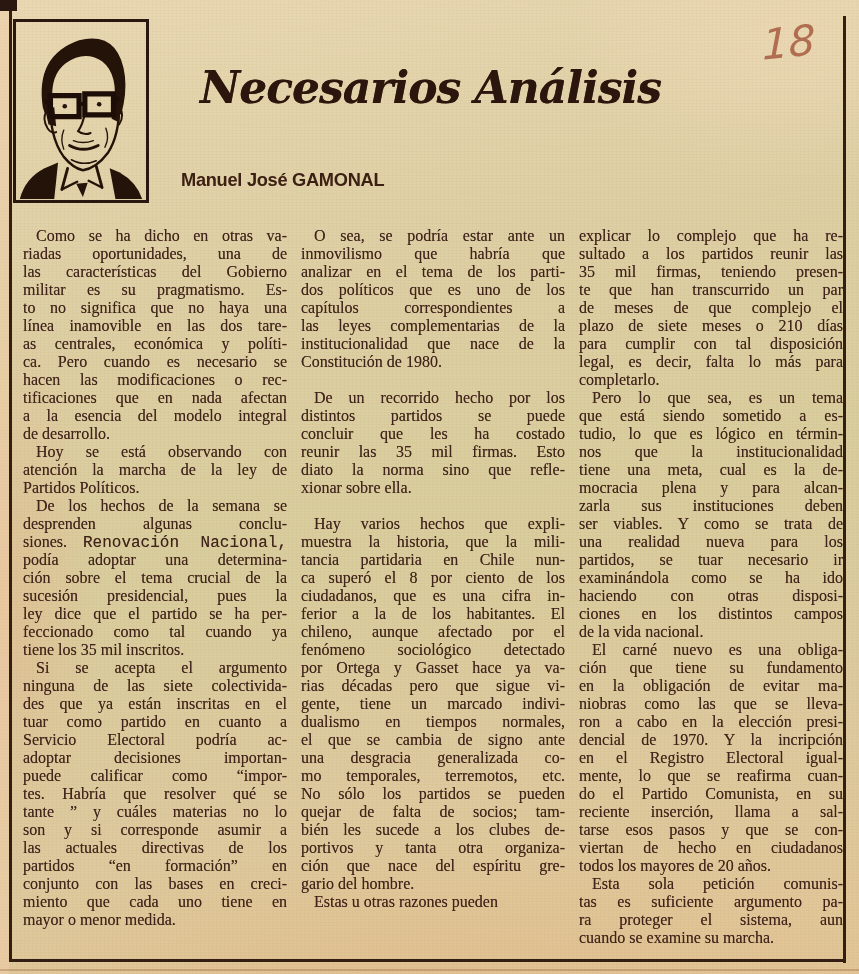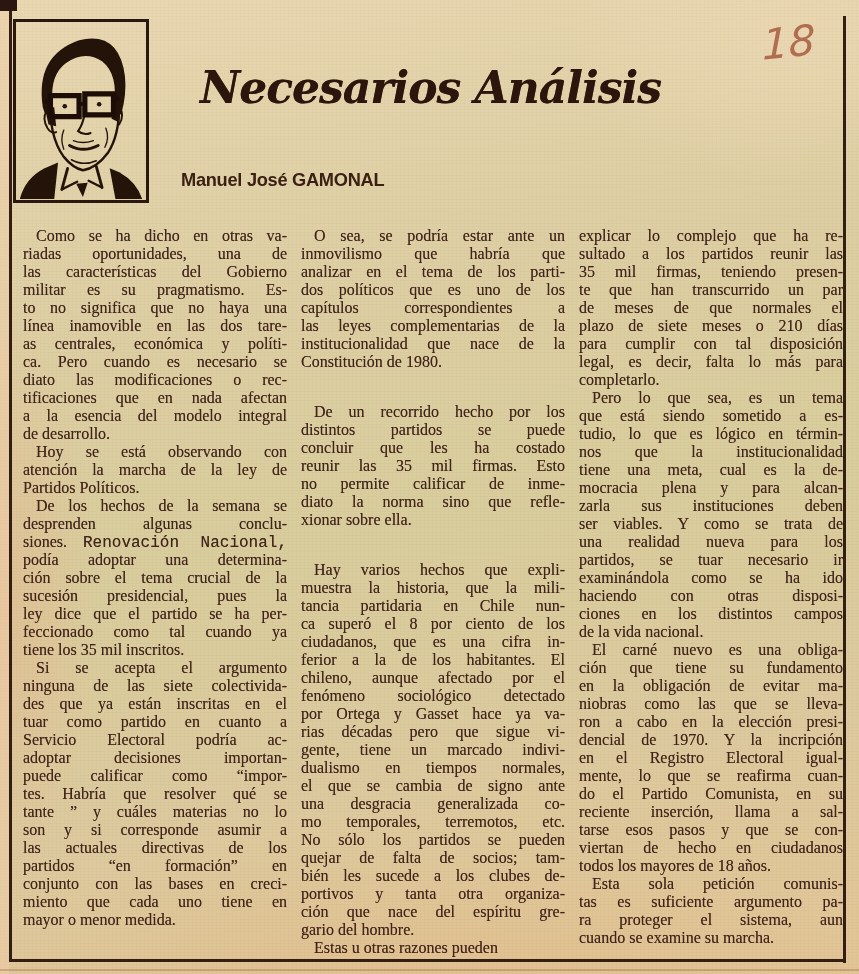--- a/index.html
+++ b/index.html
@@ -57,21 +57,21 @@
   .columns {
     position:absolute; left:23px; top:227px; width:820px;
     display:grid; grid-template-columns:repeat(3, 1fr); column-gap:14px;
     color:#40231a;
     font-size:16px; line-height:18px;
     text-shadow: 0 0 0.5px rgba(64,35,26,0.55);
   }
   .line { text-align:justify; text-align-last:justify; height:18px; overflow:hidden; }
   .line.last { text-align-last:left; }
   .line.indent { text-indent:13px; }
-  .para.gap { margin-top:32px; }
+  .para.gap { margin-top:18px; }
   .pen-underline { border-bottom:2px solid #b06a45; padding-bottom:0px;font-family:Liberation Mono, monospace; }
 </style>
 </head>
 <body>
 
 <div class="page">
   <div class="left-margin"></div>
   <div class="rule rule-left"></div>
   <div class="rule rule-right"></div>
   <div class="rule rule-bottom"></div>
@@ -119,21 +119,21 @@
       <div class="col">
         <div class="para">
           <div class="line indent">Como se ha dicho en otras va-</div>
           <div class="line">riadas oportunidades, una de</div>
           <div class="line">las características del Gobierno</div>
           <div class="line">militar es su pragmatismo. Es-</div>
           <div class="line">to no significa que no haya una</div>
           <div class="line">línea inamovible en las dos tare-</div>
           <div class="line">as centrales, económica y políti-</div>
           <div class="line">ca. Pero cuando es necesario se</div>
-          <div class="line">diato las modificaciones o rec-</div>
+          <div class="line">hacen las modificaciones o rec-</div>
           <div class="line">tificaciones que en nada afectan</div>
           <div class="line">a la esencia del modelo integral</div>
           <div class="line last">de desarrollo.</div>
         </div>
         <div class="para">
           <div class="line indent">Hoy se está observando con</div>
           <div class="line">atención la marcha de la ley de</div>
           <div class="line last">Partidos Políticos.</div>
         </div>
         <div class="para">
@@ -174,21 +174,20 @@
           <div class="line">capítulos correspondientes a</div>
           <div class="line">las leyes complementarias de la</div>
           <div class="line">institucionalidad que nace de la</div>
           <div class="line last">Constitución de 1980.</div>
         </div>
         <div class="para gap">
           <div class="line indent">De un recorrido hecho por los</div>
           <div class="line">distintos partidos se puede</div>
           <div class="line">concluir que les ha costado</div>
           <div class="line">reunir las 35 mil firmas. Esto</div>
-          <div class="line">no permite calificar de inme-</div>
           <div class="line">diato la norma sino que refle-</div>
           <div class="line last">xionar sobre ella.</div>
         </div>
         <div class="para gap">
           <div class="line indent">Hay varios hechos que expli-</div>
           <div class="line">muestra la historia, que la mili-</div>
           <div class="line">tancia partidaria en Chile nun-</div>
           <div class="line">ca superó el 8 por ciento de los</div>
           <div class="line">ciudadanos, que es una cifra in-</div>
           <div class="line">ferior a la de los habitantes. El</div>
@@ -211,21 +210,21 @@
         <div class="para">
           <div class="line last indent">Estas u otras razones pueden</div>
         </div>
       </div>
       <div class="col">
         <div class="para">
           <div class="line">explicar lo complejo que ha re-</div>
           <div class="line">sultado a los partidos reunir las</div>
           <div class="line">35 mil firmas, teniendo presen-</div>
           <div class="line">te que han transcurrido un par</div>
-          <div class="line">de meses de que normales el</div>
+          <div class="line">de meses de que complejo el</div>
           <div class="line">plazo de siete meses o 210 días</div>
           <div class="line">para cumplir con tal disposición</div>
           <div class="line">legal, es decir, falta lo más para</div>
           <div class="line last">completarlo.</div>
         </div>
         <div class="para">
           <div class="line indent">Pero lo que sea, es un tema</div>
           <div class="line">que está siendo sometido a es-</div>
           <div class="line">tudio, lo que es lógico en términ-</div>
           <div class="line">nos que la institucionalidad</div>
@@ -246,21 +245,21 @@
           <div class="line">en la obligación de evitar ma-</div>
           <div class="line">niobras como las que se lleva-</div>
           <div class="line">ron a cabo en la elección presi-</div>
           <div class="line">dencial de 1970. Y la incripción</div>
           <div class="line">en el Registro Electoral igual-</div>
           <div class="line">mente, lo que se reafirma cuan-</div>
           <div class="line">do el Partido Comunista, en su</div>
           <div class="line">reciente inserción, llama a sal-</div>
           <div class="line">tarse esos pasos y que se con-</div>
           <div class="line">viertan de hecho en ciudadanos</div>
-          <div class="line last">todos los mayores de 18 años.</div>
+          <div class="line last">todos los mayores de 20 años.</div>
         </div>
         <div class="para">
           <div class="line indent">Esta sola petición comunis-</div>
           <div class="line">tas es suficiente argumento pa-</div>
           <div class="line">ra proteger el sistema, aun</div>
           <div class="line last">cuando se examine su marcha.</div>
         </div>
       </div>
     </div>
 </div>

